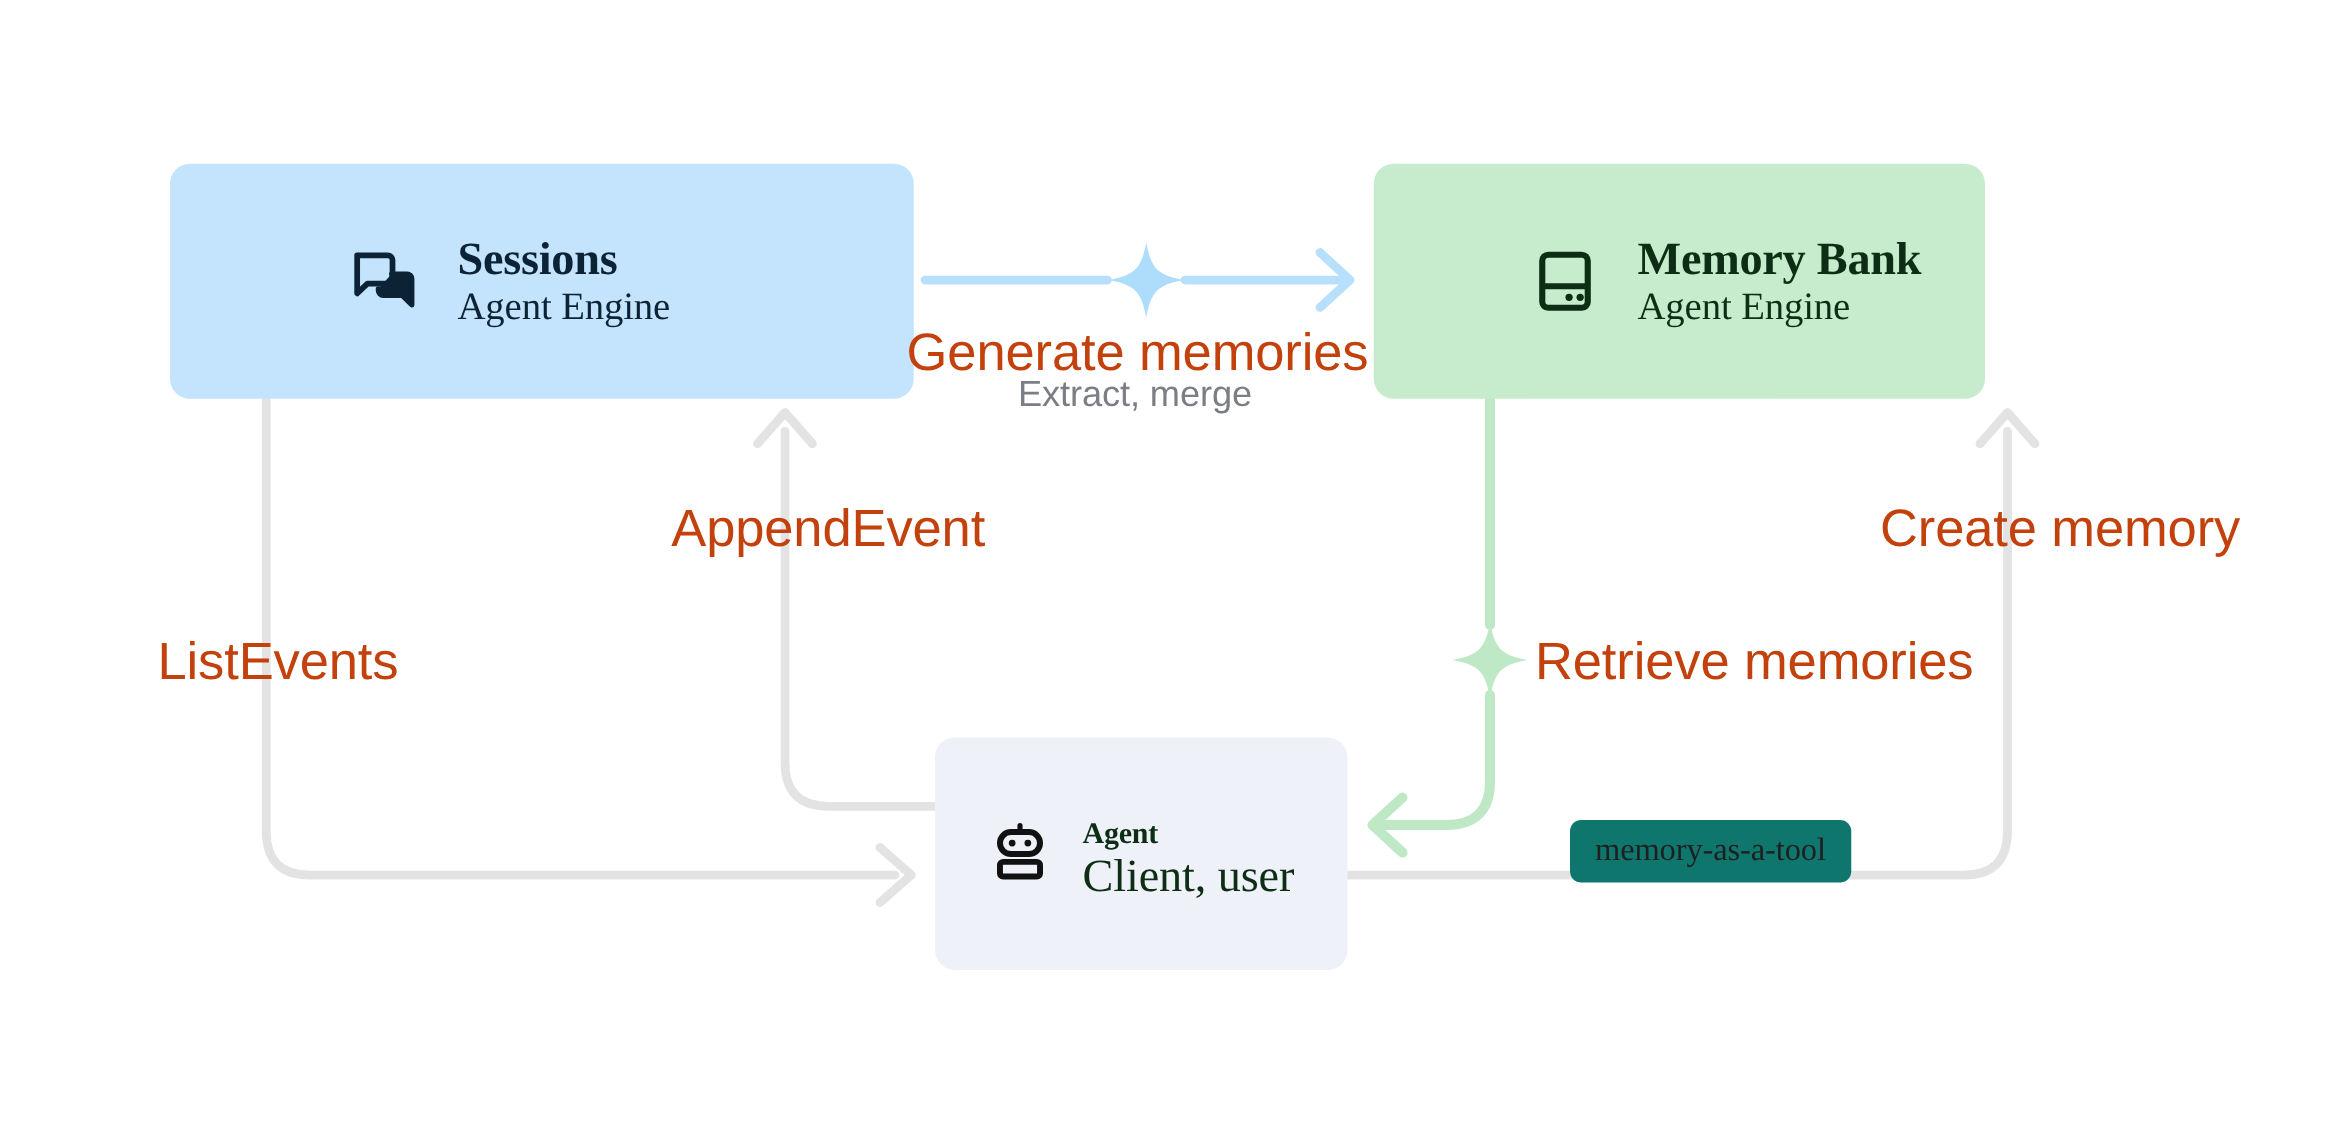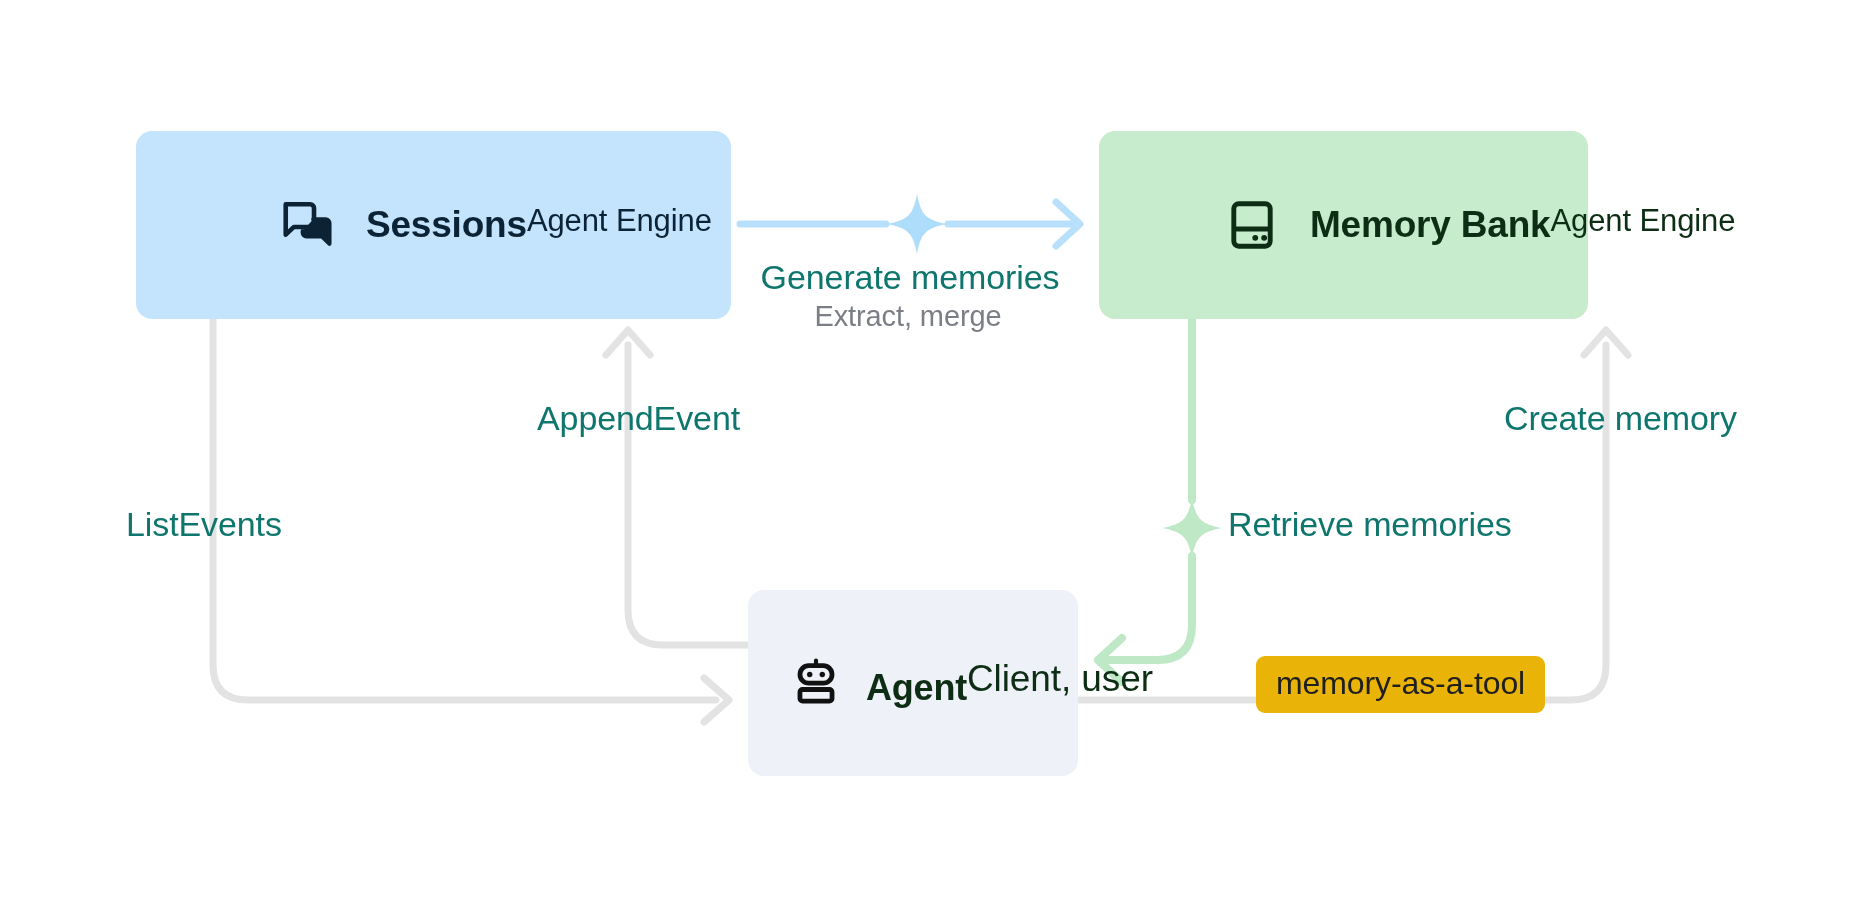--- a/index.html
+++ b/index.html
@@ -37,23 +37,24 @@
     box-sizing: border-box;
   }
   .node .icon-wrap {
     display: flex;
     align-items: center;
     justify-content: center;
     flex: 0 0 auto;
   }
   .node .labels {
     display: flex;
-    flex-direction: row;
+    flex-direction: column;
     justify-content: center;
     line-height: 1.12;
+    font-family: Liberation Serif, serif;
   }
   .node .title {
     font-size: 37px;
     font-weight: 700;
     letter-spacing: -0.2px;
     white-space: nowrap;
   }
   .node .subtitle {
     font-size: 31px;
     font-weight: 400;
@@ -89,29 +90,29 @@
   #node-agent {
     left: 748px;
     top: 590px;
     width: 330px;
     height: 186px;
     background: #eef1f7;
   }
   #node-agent .icon-wrap { margin-left: 42px; margin-right: 24px; }
   #node-agent .title,
   #node-agent .subtitle { color: #0d2e15; }
-  #node-agent .title { font-size: 36px; margin-top: 10px; }
+  #node-agent .title { font-size: 24px; margin-top: 10px; }
   #node-agent .subtitle { font-size: 37px; }
 
   
   .edge-label {
     position: absolute;
     white-space: nowrap;
-    font-size: 34px;
-    color: #0f766e;
+    font-size: 42px;
+    color: #c2410c;
     letter-spacing: -0.1px;
   }
   .edge-label.sub {
     font-size: 29px;
     color: #7b7f85;
   }
   .edge-label.centered { transform: translateX(-50%); text-align: center; }
 
   #label-generate      { left: 910px; top: 258px; }
   #label-generate-sub  { left: 908px; top: 300px; }
@@ -120,25 +121,26 @@
   #label-creatememory  { left: 1504px; top: 399px; }
   #label-retrieve      { left: 1228px; top: 505px; }
 
   
   #chip-memory-tool {
     position: absolute;
     left: 1256px;
     top: 656px;
     padding: 9px 20px 11px 20px;
     border-radius: 9px;
-    background: #eab308;
-    font-size: 32px;
+    background: #0f766e;
+    font-size: 26px;
     color: #1f1f1f;
     white-space: nowrap;
     letter-spacing: -0.1px;
+    font-family: Liberation Serif, serif;
   }
 </style>
 </head>
 <body>
 
 <div id="canvas">
 
   <svg id="edges" viewBox="0 0 1860 904">
 
     <g>

